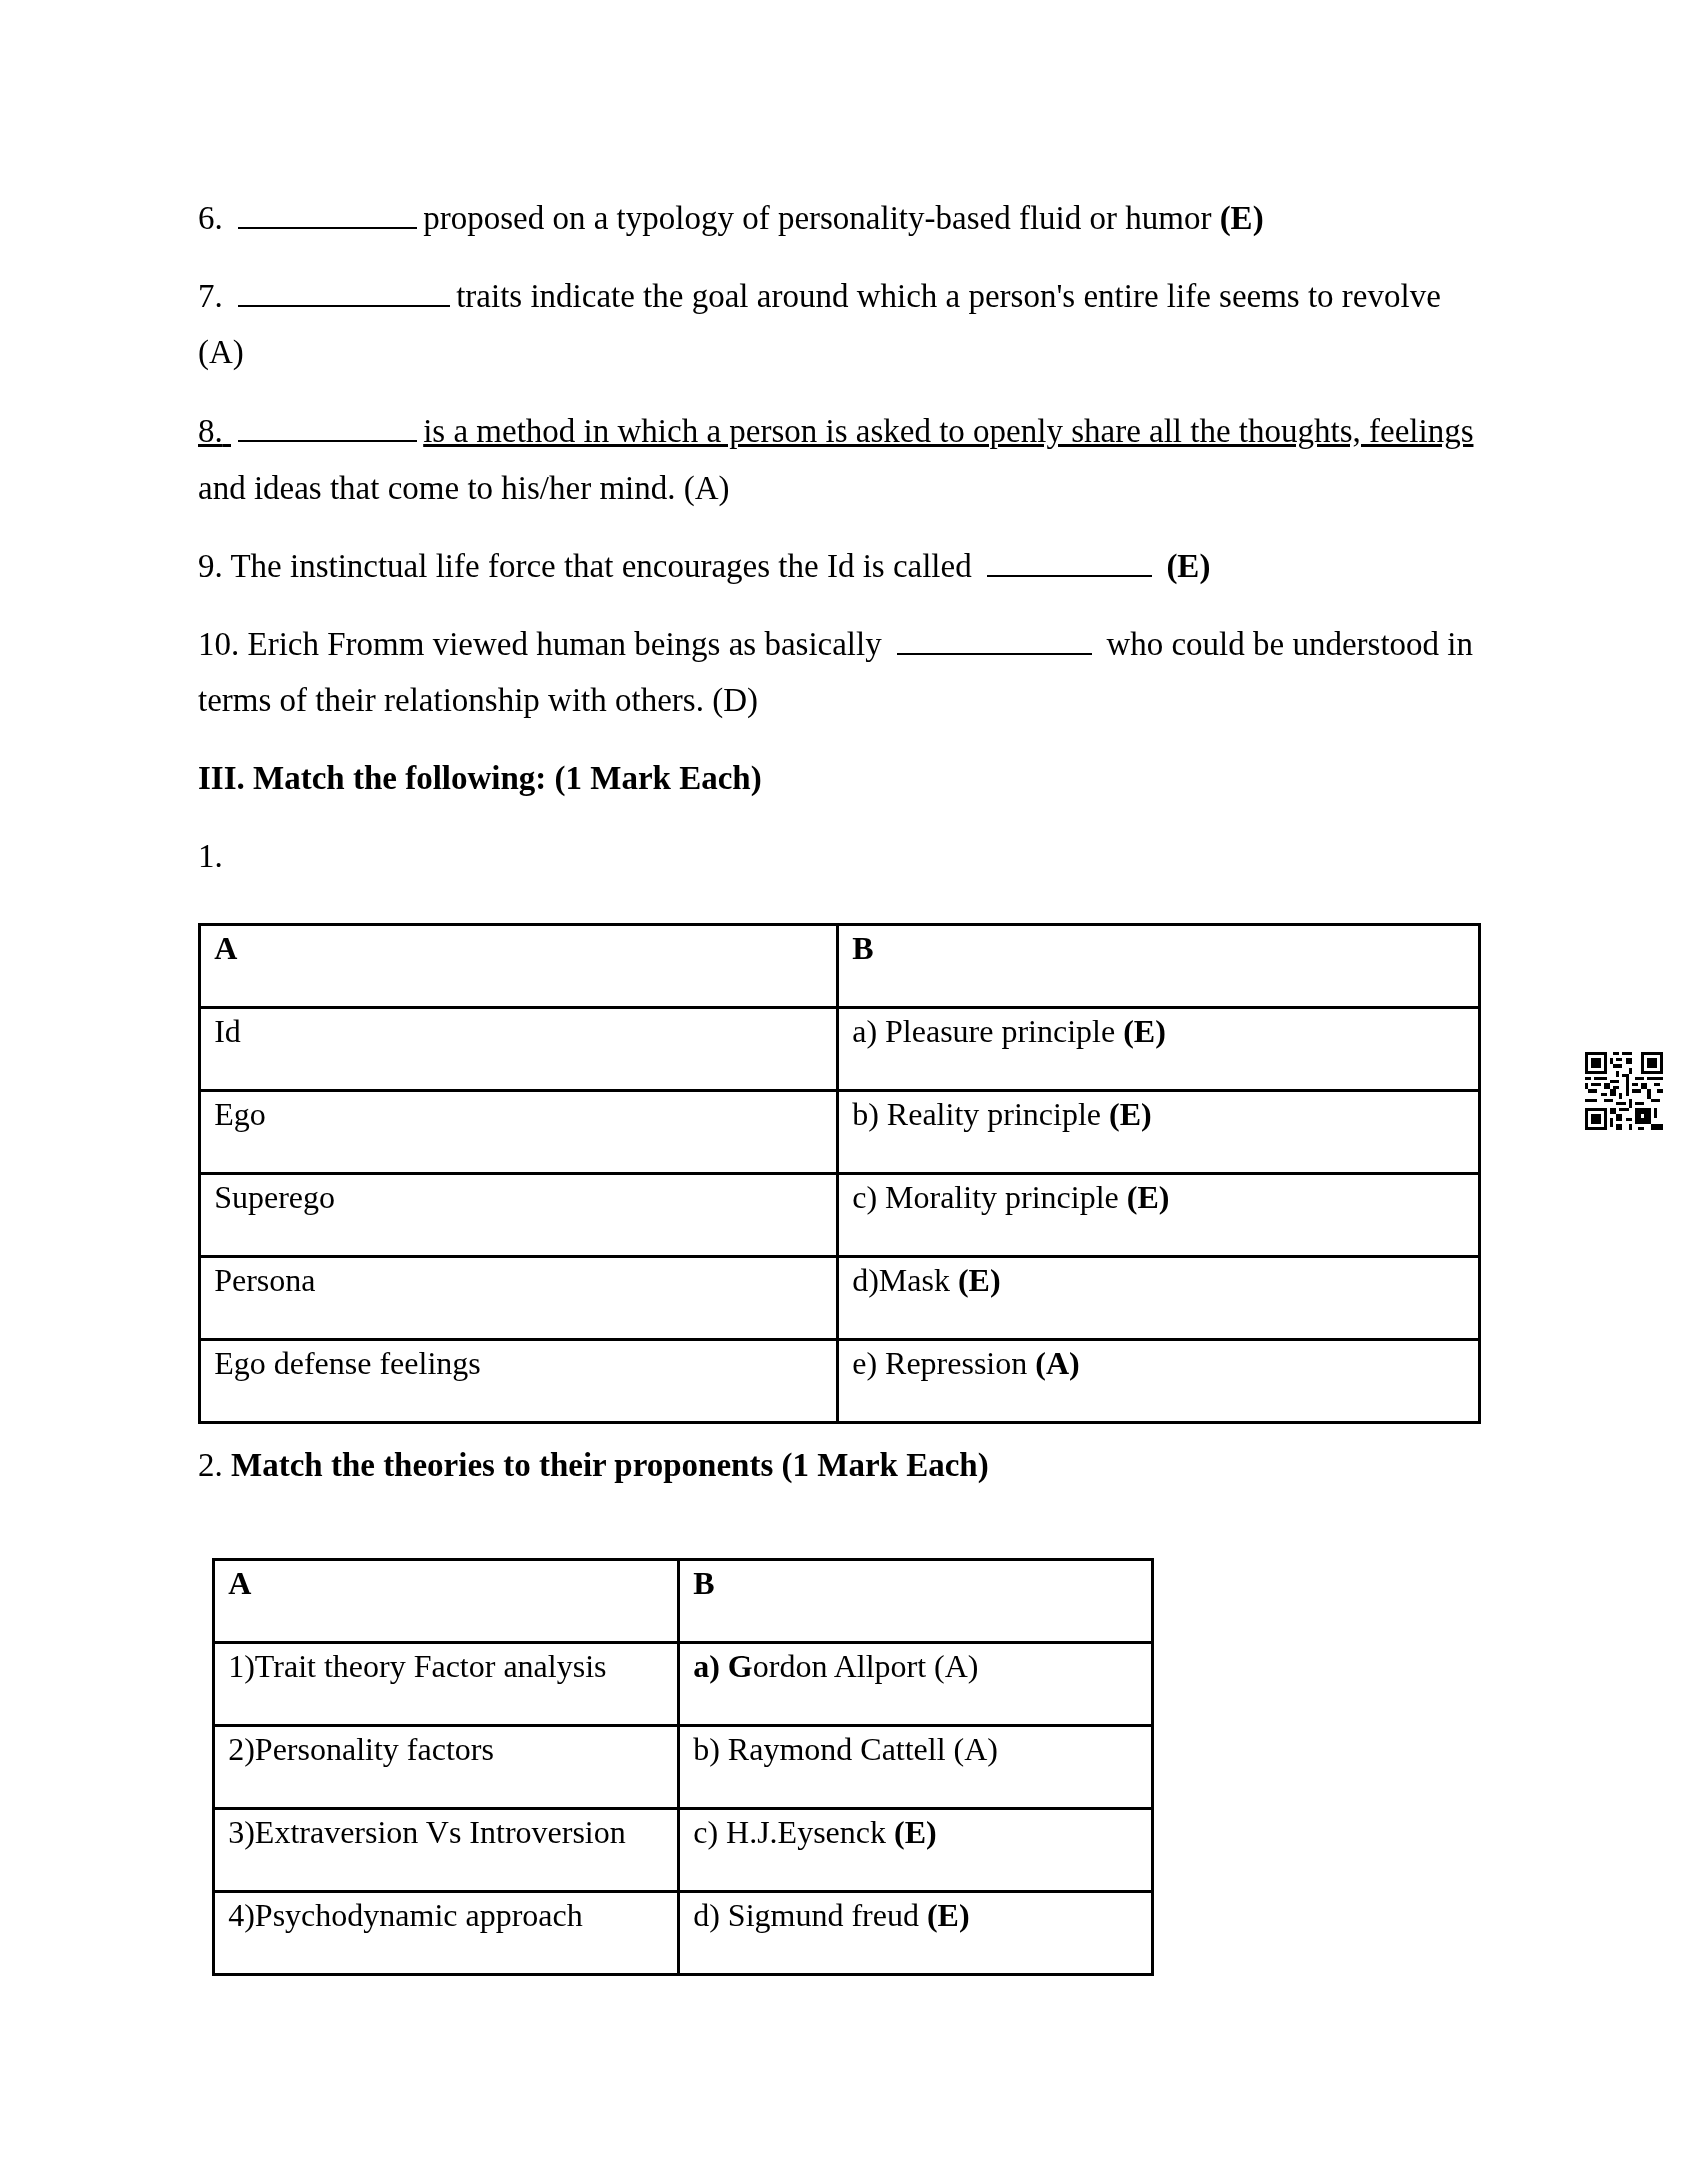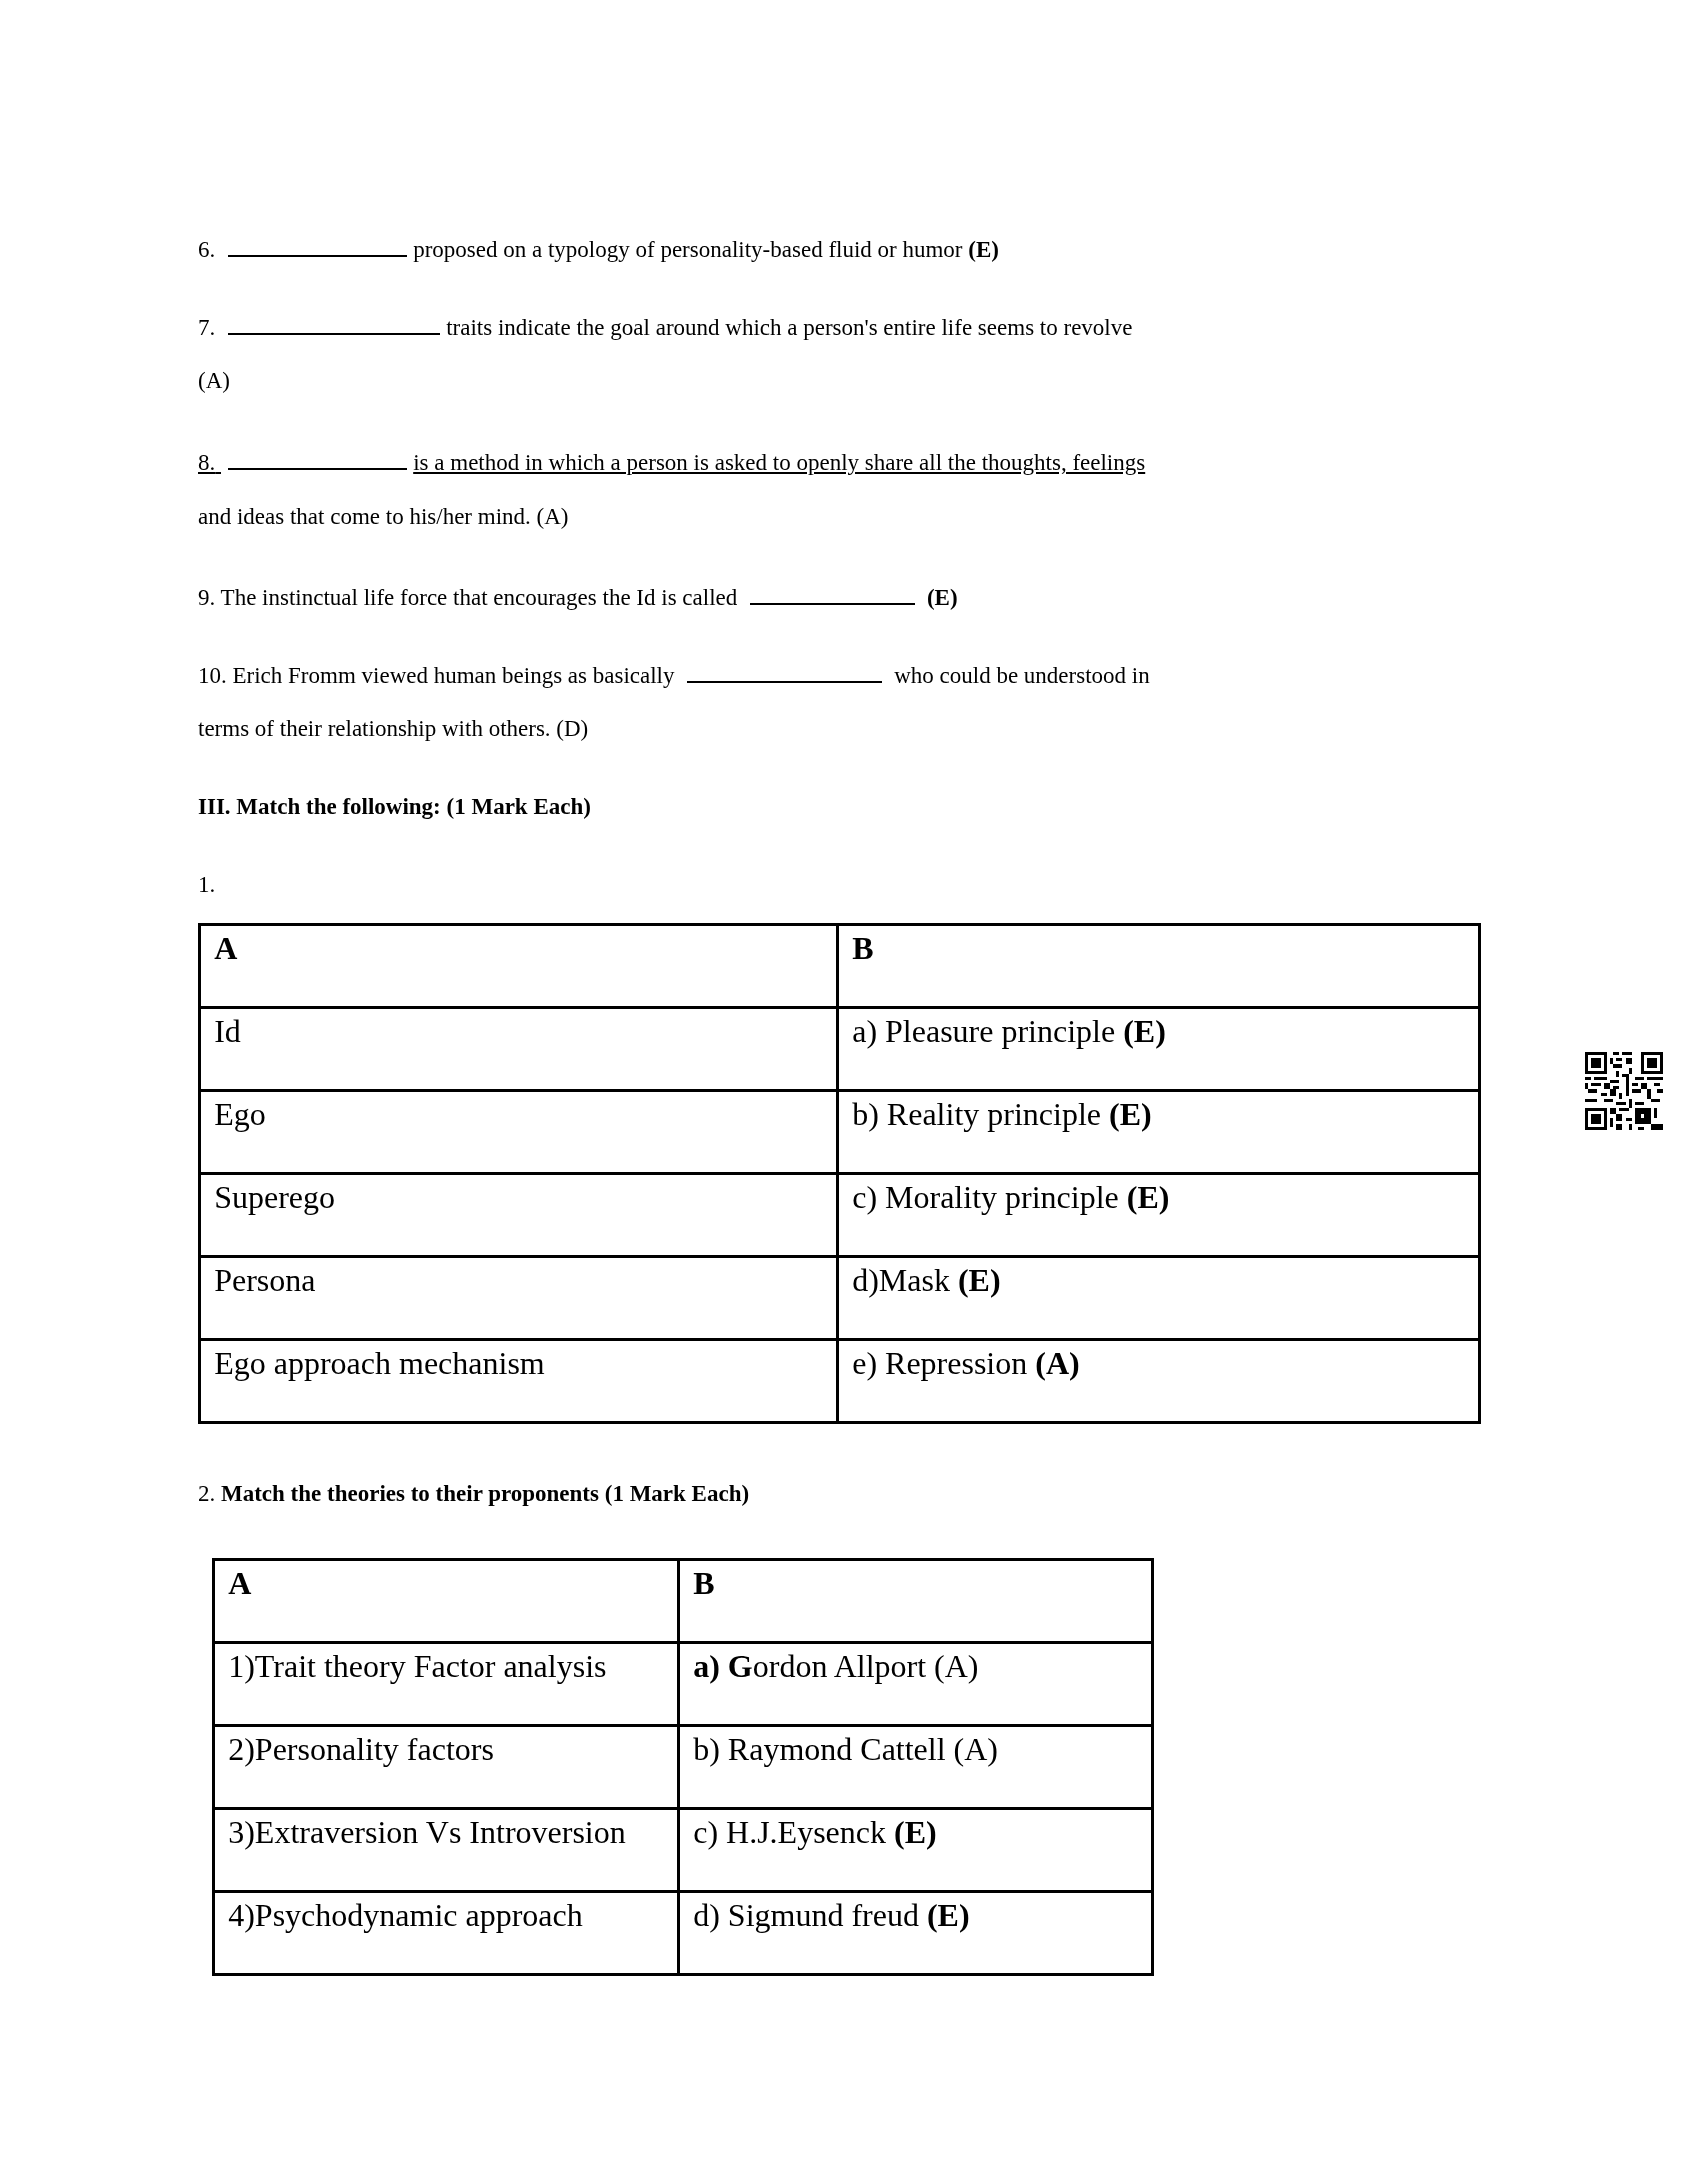--- a/index.html
+++ b/index.html
@@ -3,21 +3,21 @@
 <meta charset="utf-8">
 <style>
   html, body { margin:0; padding:0; background:#ffffff; }
   body {
     width:1687px; height:2183px; position:relative; overflow:hidden;
     font-family:"Liberation Serif", "DejaVu Serif", serif;
     color:#000000;
   }
   .line {
     position:absolute; left:198px;
-    font-size:23px; line-height:37px; white-space:nowrap;margin-top:28px;
+    font-size:33px; line-height:37px; white-space:nowrap;
   }
   .blank {
     display:inline-block; border-bottom:2px solid #000; height:26.5px;
     vertical-align:baseline; margin:0 6.6px;
   }
   .b { font-weight:bold; }
   table.match {
     position:absolute; border-collapse:collapse; table-layout:fixed;
   }
   table.match td {
@@ -96,21 +96,21 @@
   </tr>
   <tr>
     <td>Superego</td>
     <td><span>c) Morality principle </span><span class="b">(E)</span></td>
   </tr>
   <tr>
     <td>Persona</td>
     <td><span>d)Mask </span><span class="b">(E)</span></td>
   </tr>
   <tr>
-    <td>Ego approach mechanism</td>
+    <td>Ego defense feelings</td>
     <td><span>e) Repression </span><span class="b">(A)</span></td>
   </tr>
 </tbody>
   </table>
 
 <svg class="qr" viewBox="0 0 25 25" shape-rendering="crispEdges">
   <rect x="0" y="0" width="25" height="25" fill="#fff"></rect>
   <g fill="#000">
     <rect x="0" y="0" width="7" height="1"></rect>
       <rect x="0" y="6" width="7" height="1"></rect>

